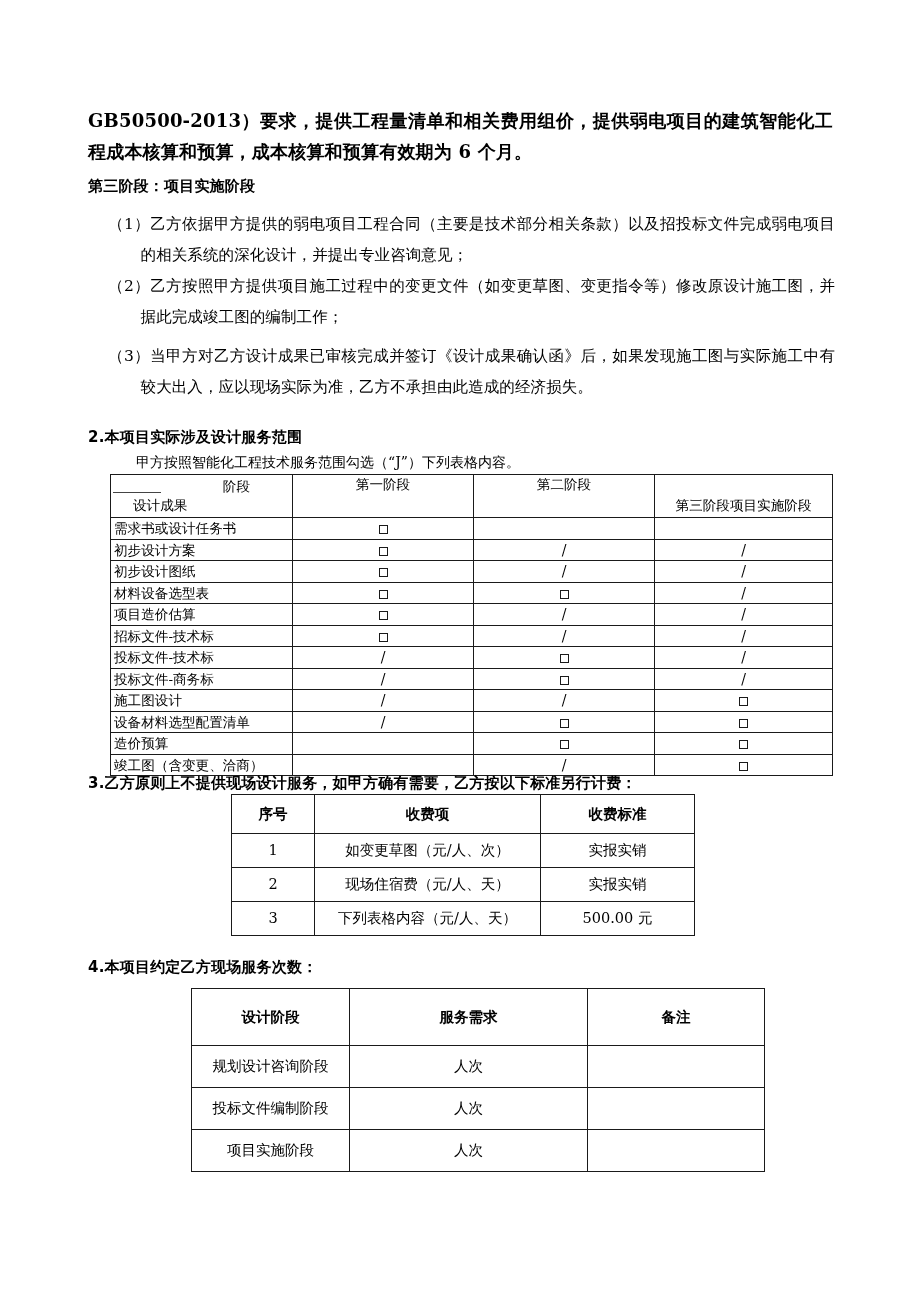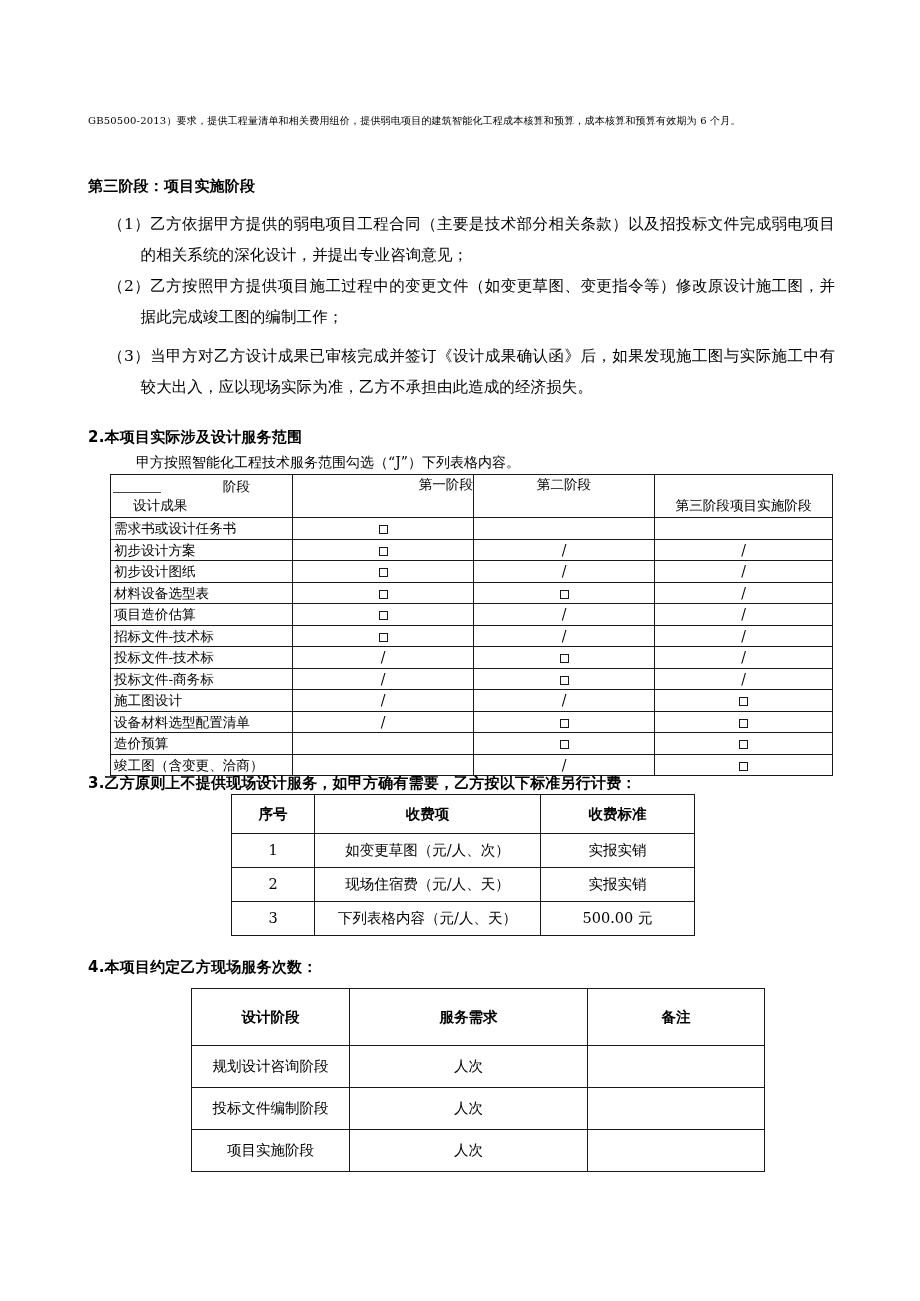--- a/index.html
+++ b/index.html
@@ -19,24 +19,25 @@
   .page {
     position: relative;
     width: 920px;
     height: 1301px;
     box-sizing: border-box;
     padding: 0;
   }
   
   .para {
     position: absolute;
-    font-size: 10px;
+    font-size: 18px;
     line-height: 31px;
     letter-spacing: 0.2px;
     text-align: justify;
+    font-weight: bold;
   }
   .bold-head {
     position: absolute;
     font-family: "DejaVu Sans", "Liberation Sans", sans-serif;
     font-weight: bold;
     font-size: 15px;
     line-height: 26px;
     letter-spacing: 0.2px;
   }
   .list-item {
@@ -210,21 +211,21 @@
   <table id="scope-table">
     <thead>
       <tr>
         <th class="hdr-cell" style="width:181px;margin-top:48px;">
           <div class="hdr-split">
             <span class="slash-mark"></span>
             <span class="top-right">阶段</span>
             <span class="bot-left">设计成果</span>
           </div>
         </th>
-        <th class="stage-h" style="width:180px;text-align:right;">第一阶段</th>
+        <th class="stage-h" style="width:180px;">第一阶段</th>
         <th class="stage-h" style="width:180px;">第二阶段</th>
         <th class="stage-h3" style="width:177px;">第三阶段项目实施阶段</th>
       </tr>
     </thead>
     <tbody id="scope-body">
         <tr>
           <td class="label">需求书或设计任务书</td>
           <td class="mark"><span class="chk"></span></td>
           <td class="mark"></td>
           <td class="mark"></td>

